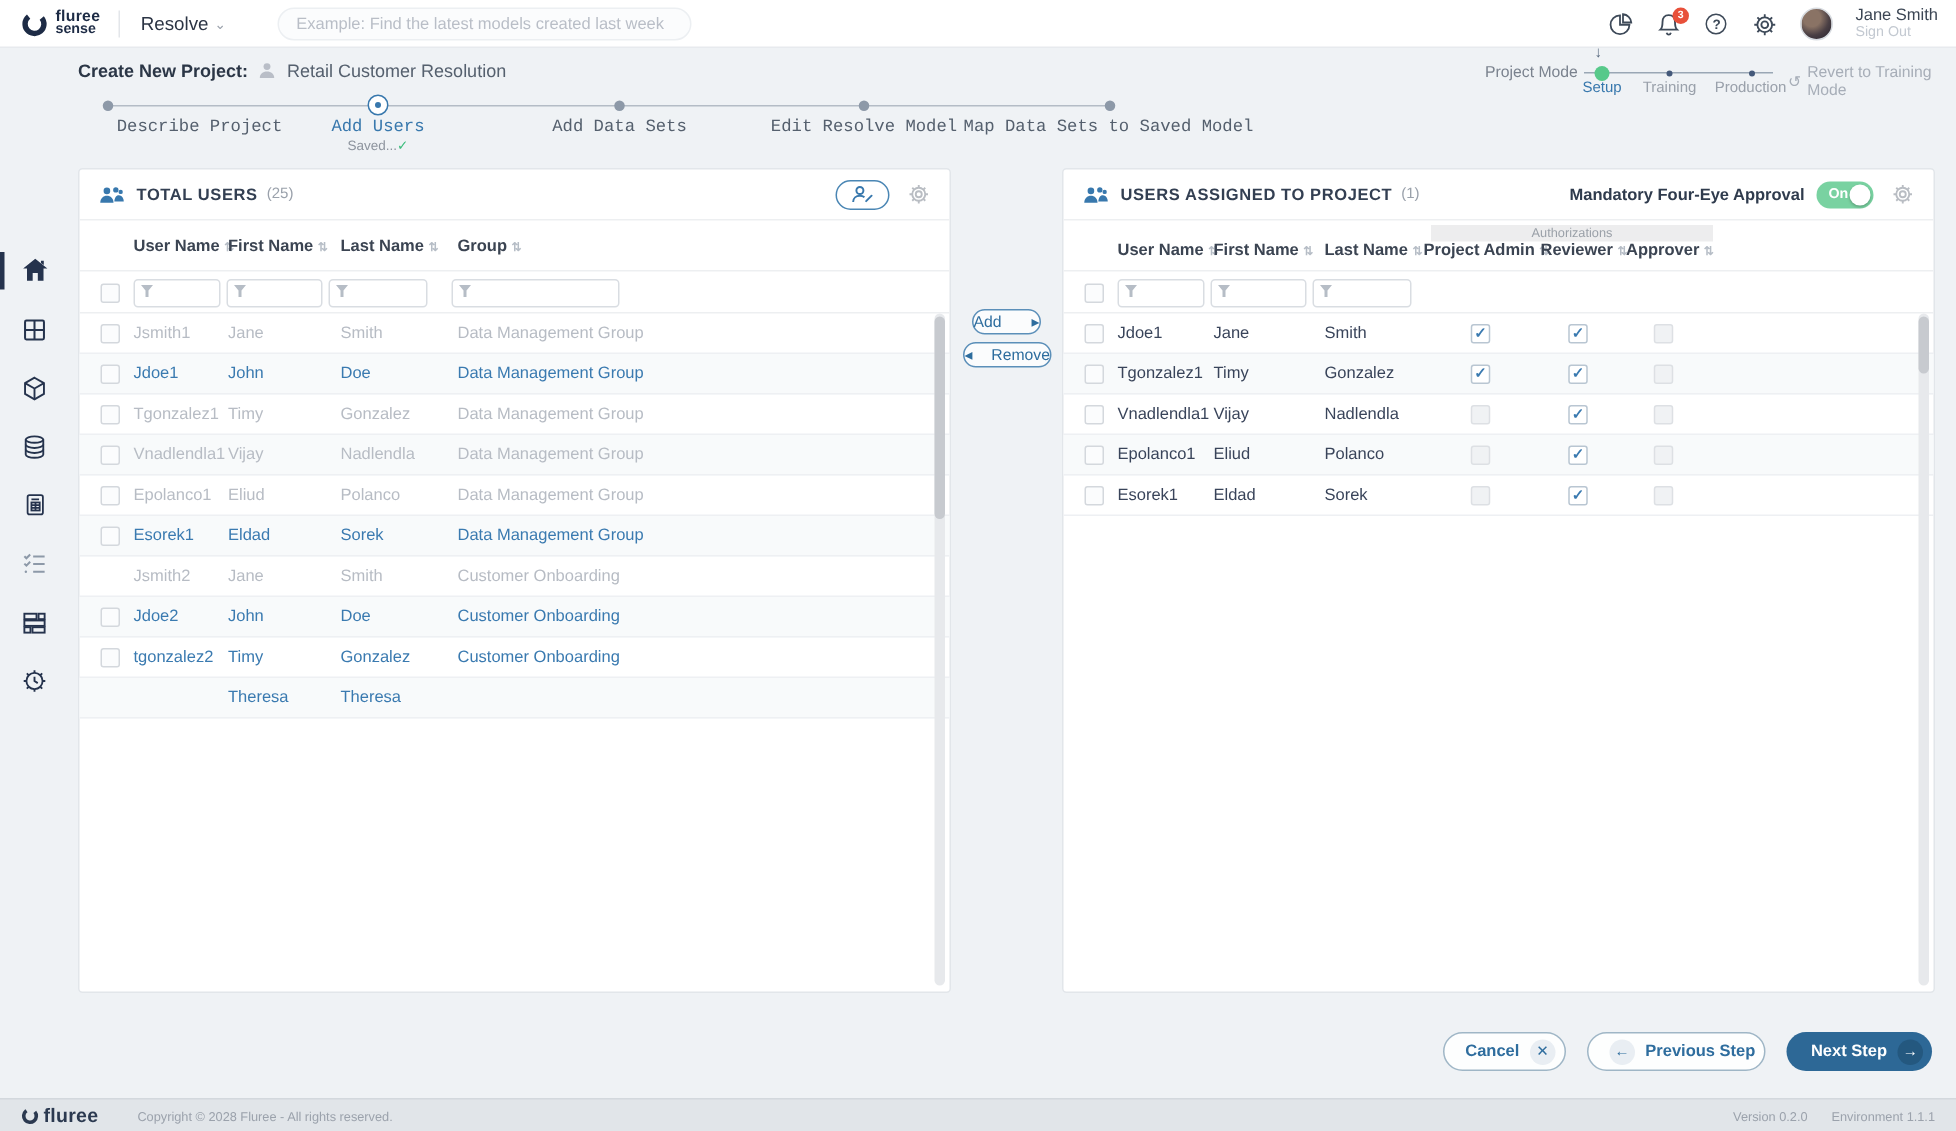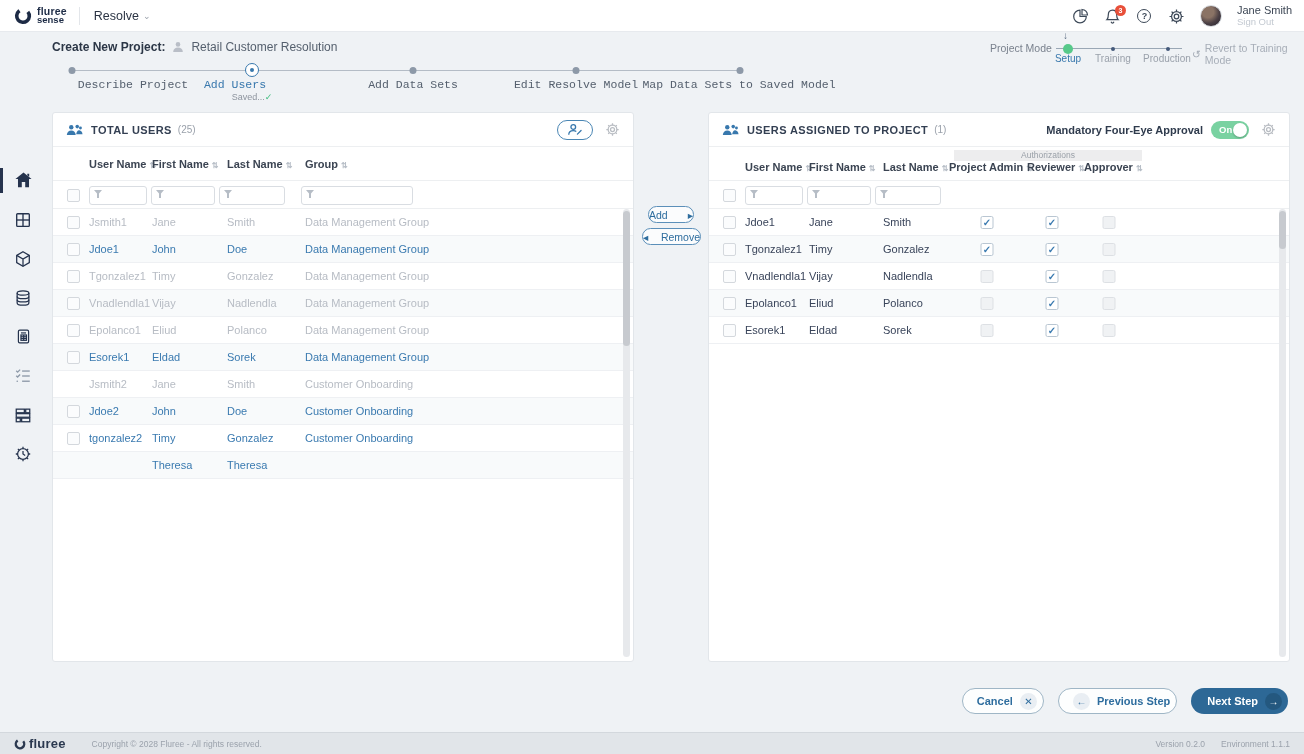--- a/index.html
+++ b/index.html
@@ -134,20 +134,23 @@
         </svg>
       <div class="logo-text">
         <div class="l1">fluree</div>
         <div class="l2">sense</div>
       </div>
       <div class="tb-divider"></div>
       <div class="resolve">
         <span>Resolve</span>
           <span class="caret">⌄</span>
       </div>
+      <div class="search-pill">
+        <input type="text" placeholder="Example: Find the latest models created last week" style="">
+      </div>
     </div>
     <div class="topbar-right">
       <div class="tb-icon">
         <svg viewBox="0 0 17 17" width="17" height="17" fill="none" stroke="#3e4a59" stroke-width="1.2">
             <path d="M8 2.2 A6.3 6.3 0 1 0 14.3 8.5 H8 Z"></path>
             <path d="M10 1.5 A6 6 0 0 1 15.5 7 H10 Z"></path>
           </svg>
       </div>
       <div class="tb-icon">
         <svg viewBox="0 0 18 18" width="17" height="17" fill="none" stroke="#3e4a59" stroke-width="1.3">
@@ -198,21 +201,21 @@
     <span>↺</span>
       <span>Revert to Training Mode</span>
   </div>
 
   <div class="stepper">
     <div class="step-line"></div>
     <div id="stepper-items">
         <div class="step-dot" style="left: 72px;"></div>
         <div class="step-label" style="left: 133px;">Describe Project</div>
         <div class="step-dot active" style="left: 252px;"></div>
-        <div class="step-label active" style="left: 235px;">Add Users</div>
+        <div class="step-label active" style="left: 252px;">Add Users</div>
         <div class="step-sub" style="left: 252px;"><span>Saved...</span><span class="chk">✓</span></div>
         <div class="step-dot" style="left: 413px;"></div>
         <div class="step-label" style="left: 413px;">Add Data Sets</div>
         <div class="step-dot" style="left: 576px;"></div>
         <div class="step-label" style="left: 576px;">Edit Resolve Model</div>
         <div class="step-dot" style="left: 740px;"></div>
         <div class="step-label" style="left: 739px;">Map Data Sets to Saved Model</div>
       </div>
   </div>
 

